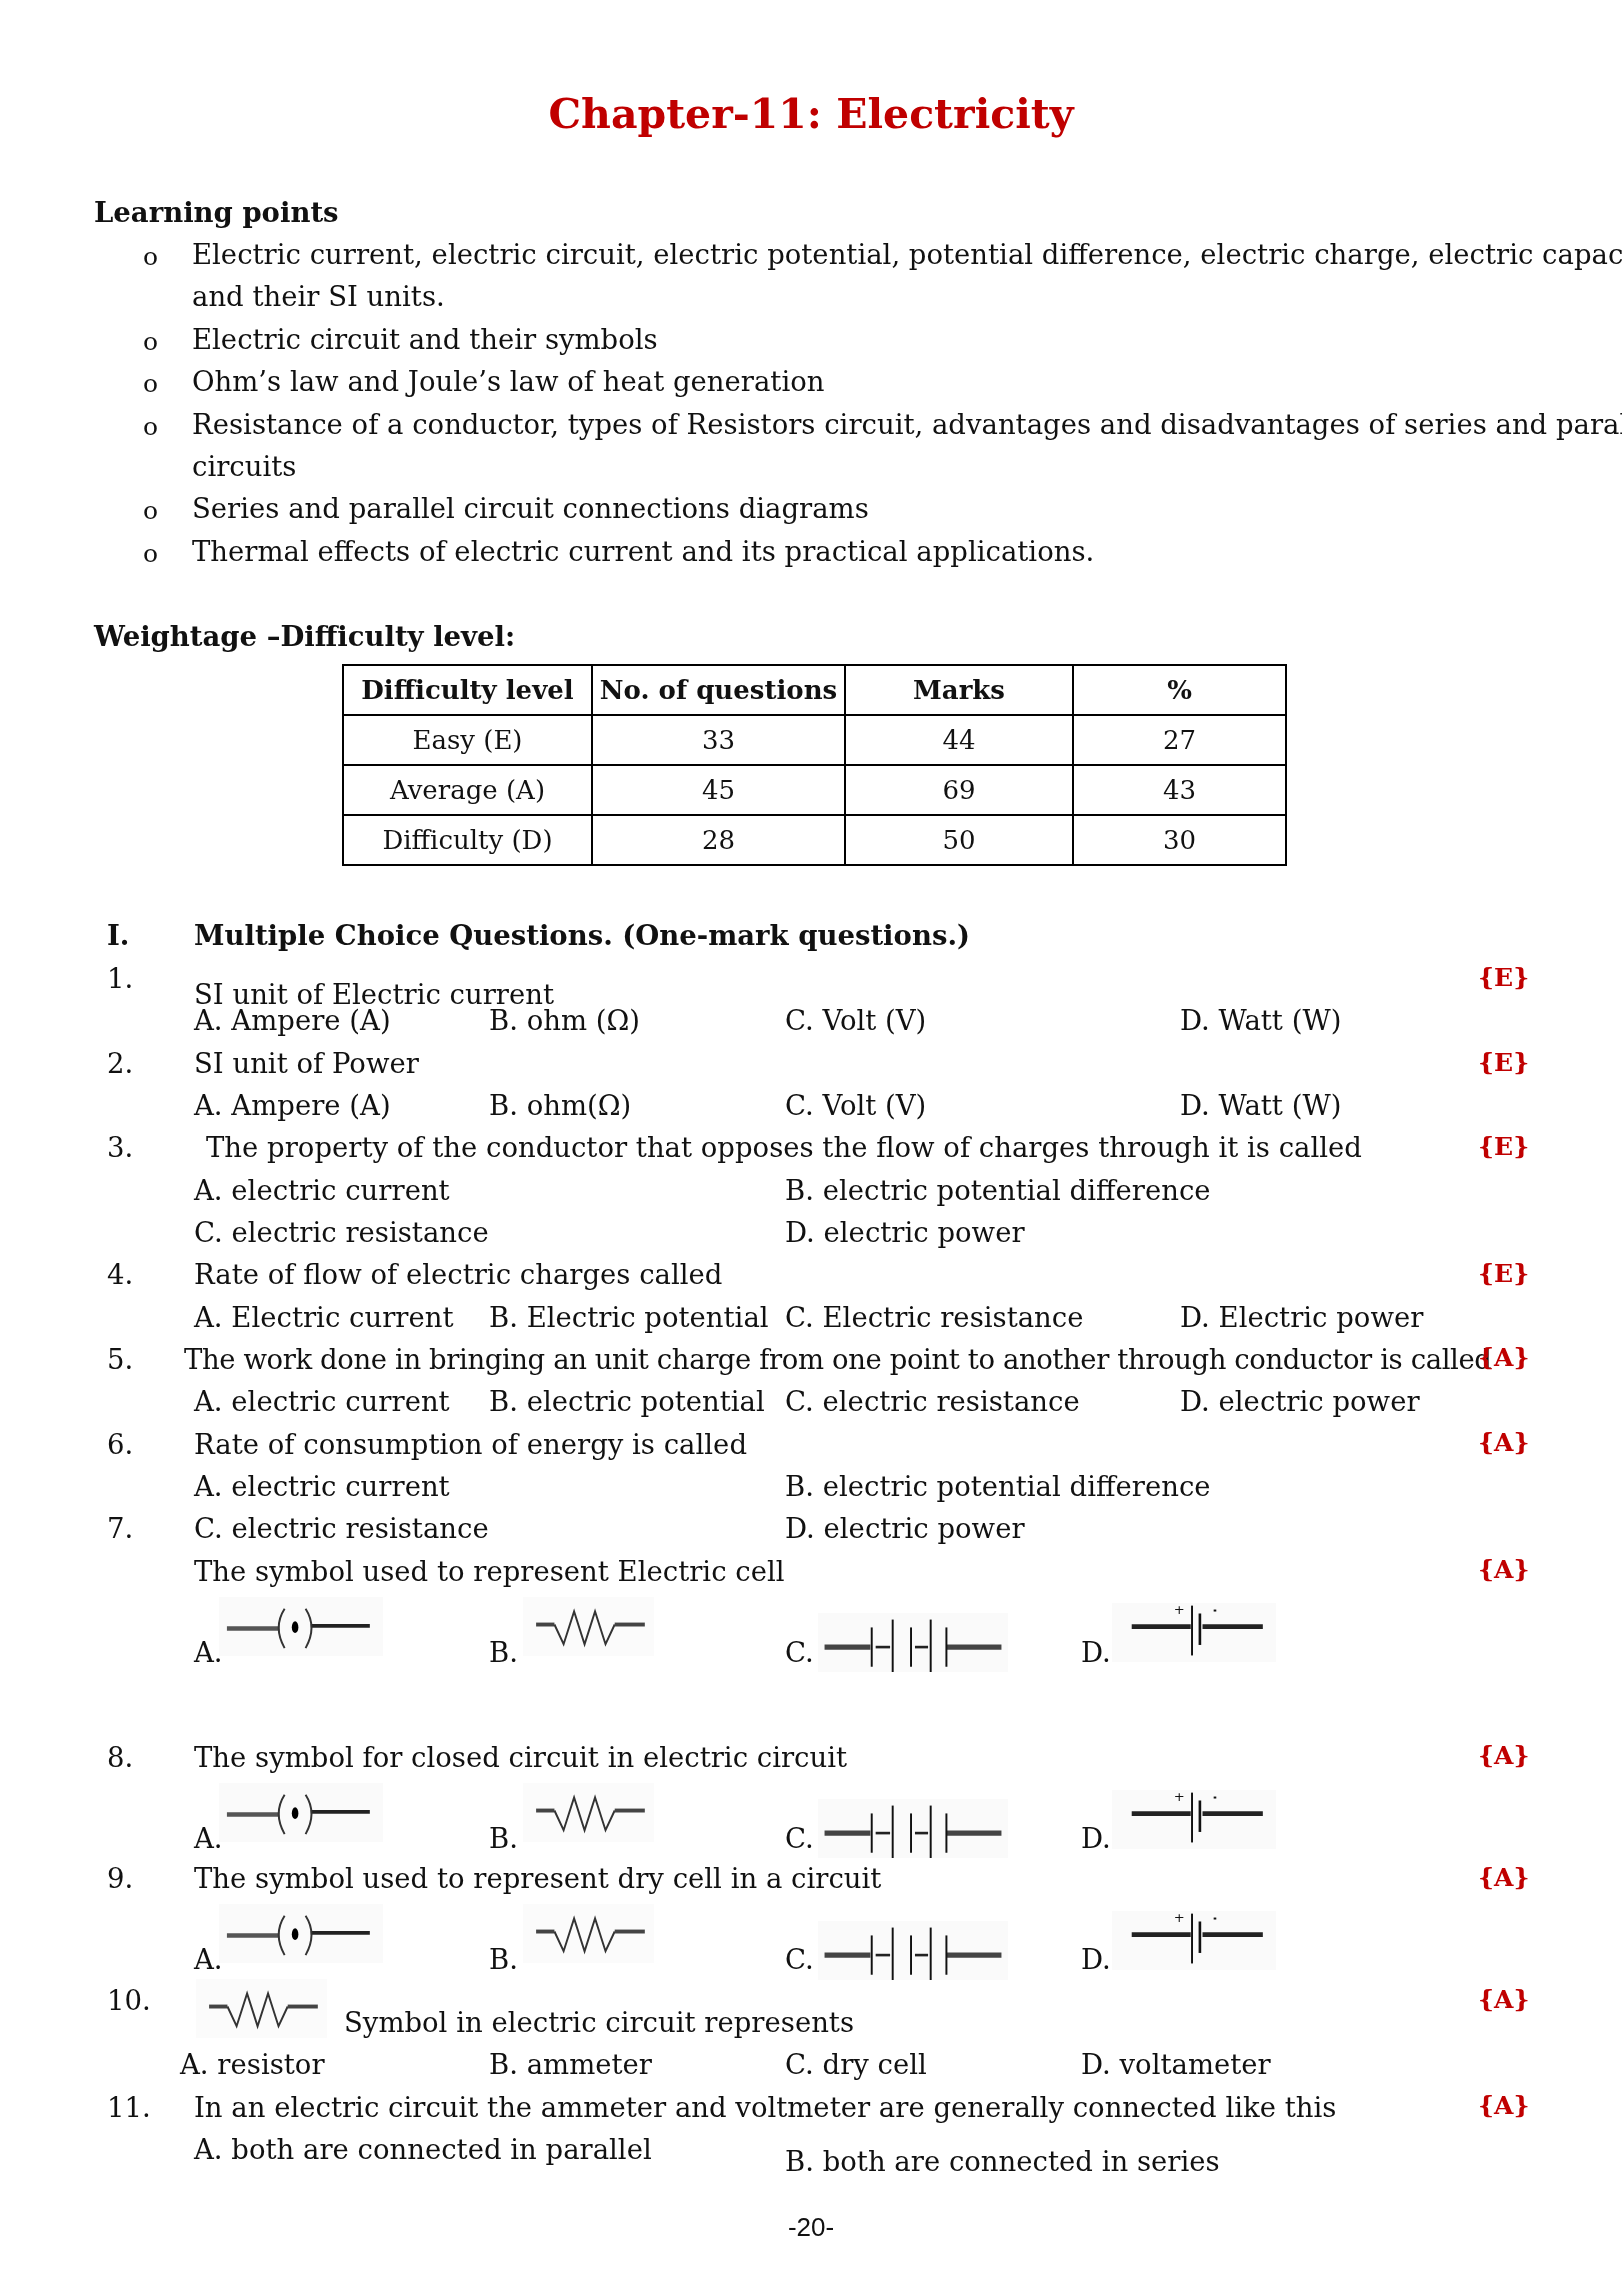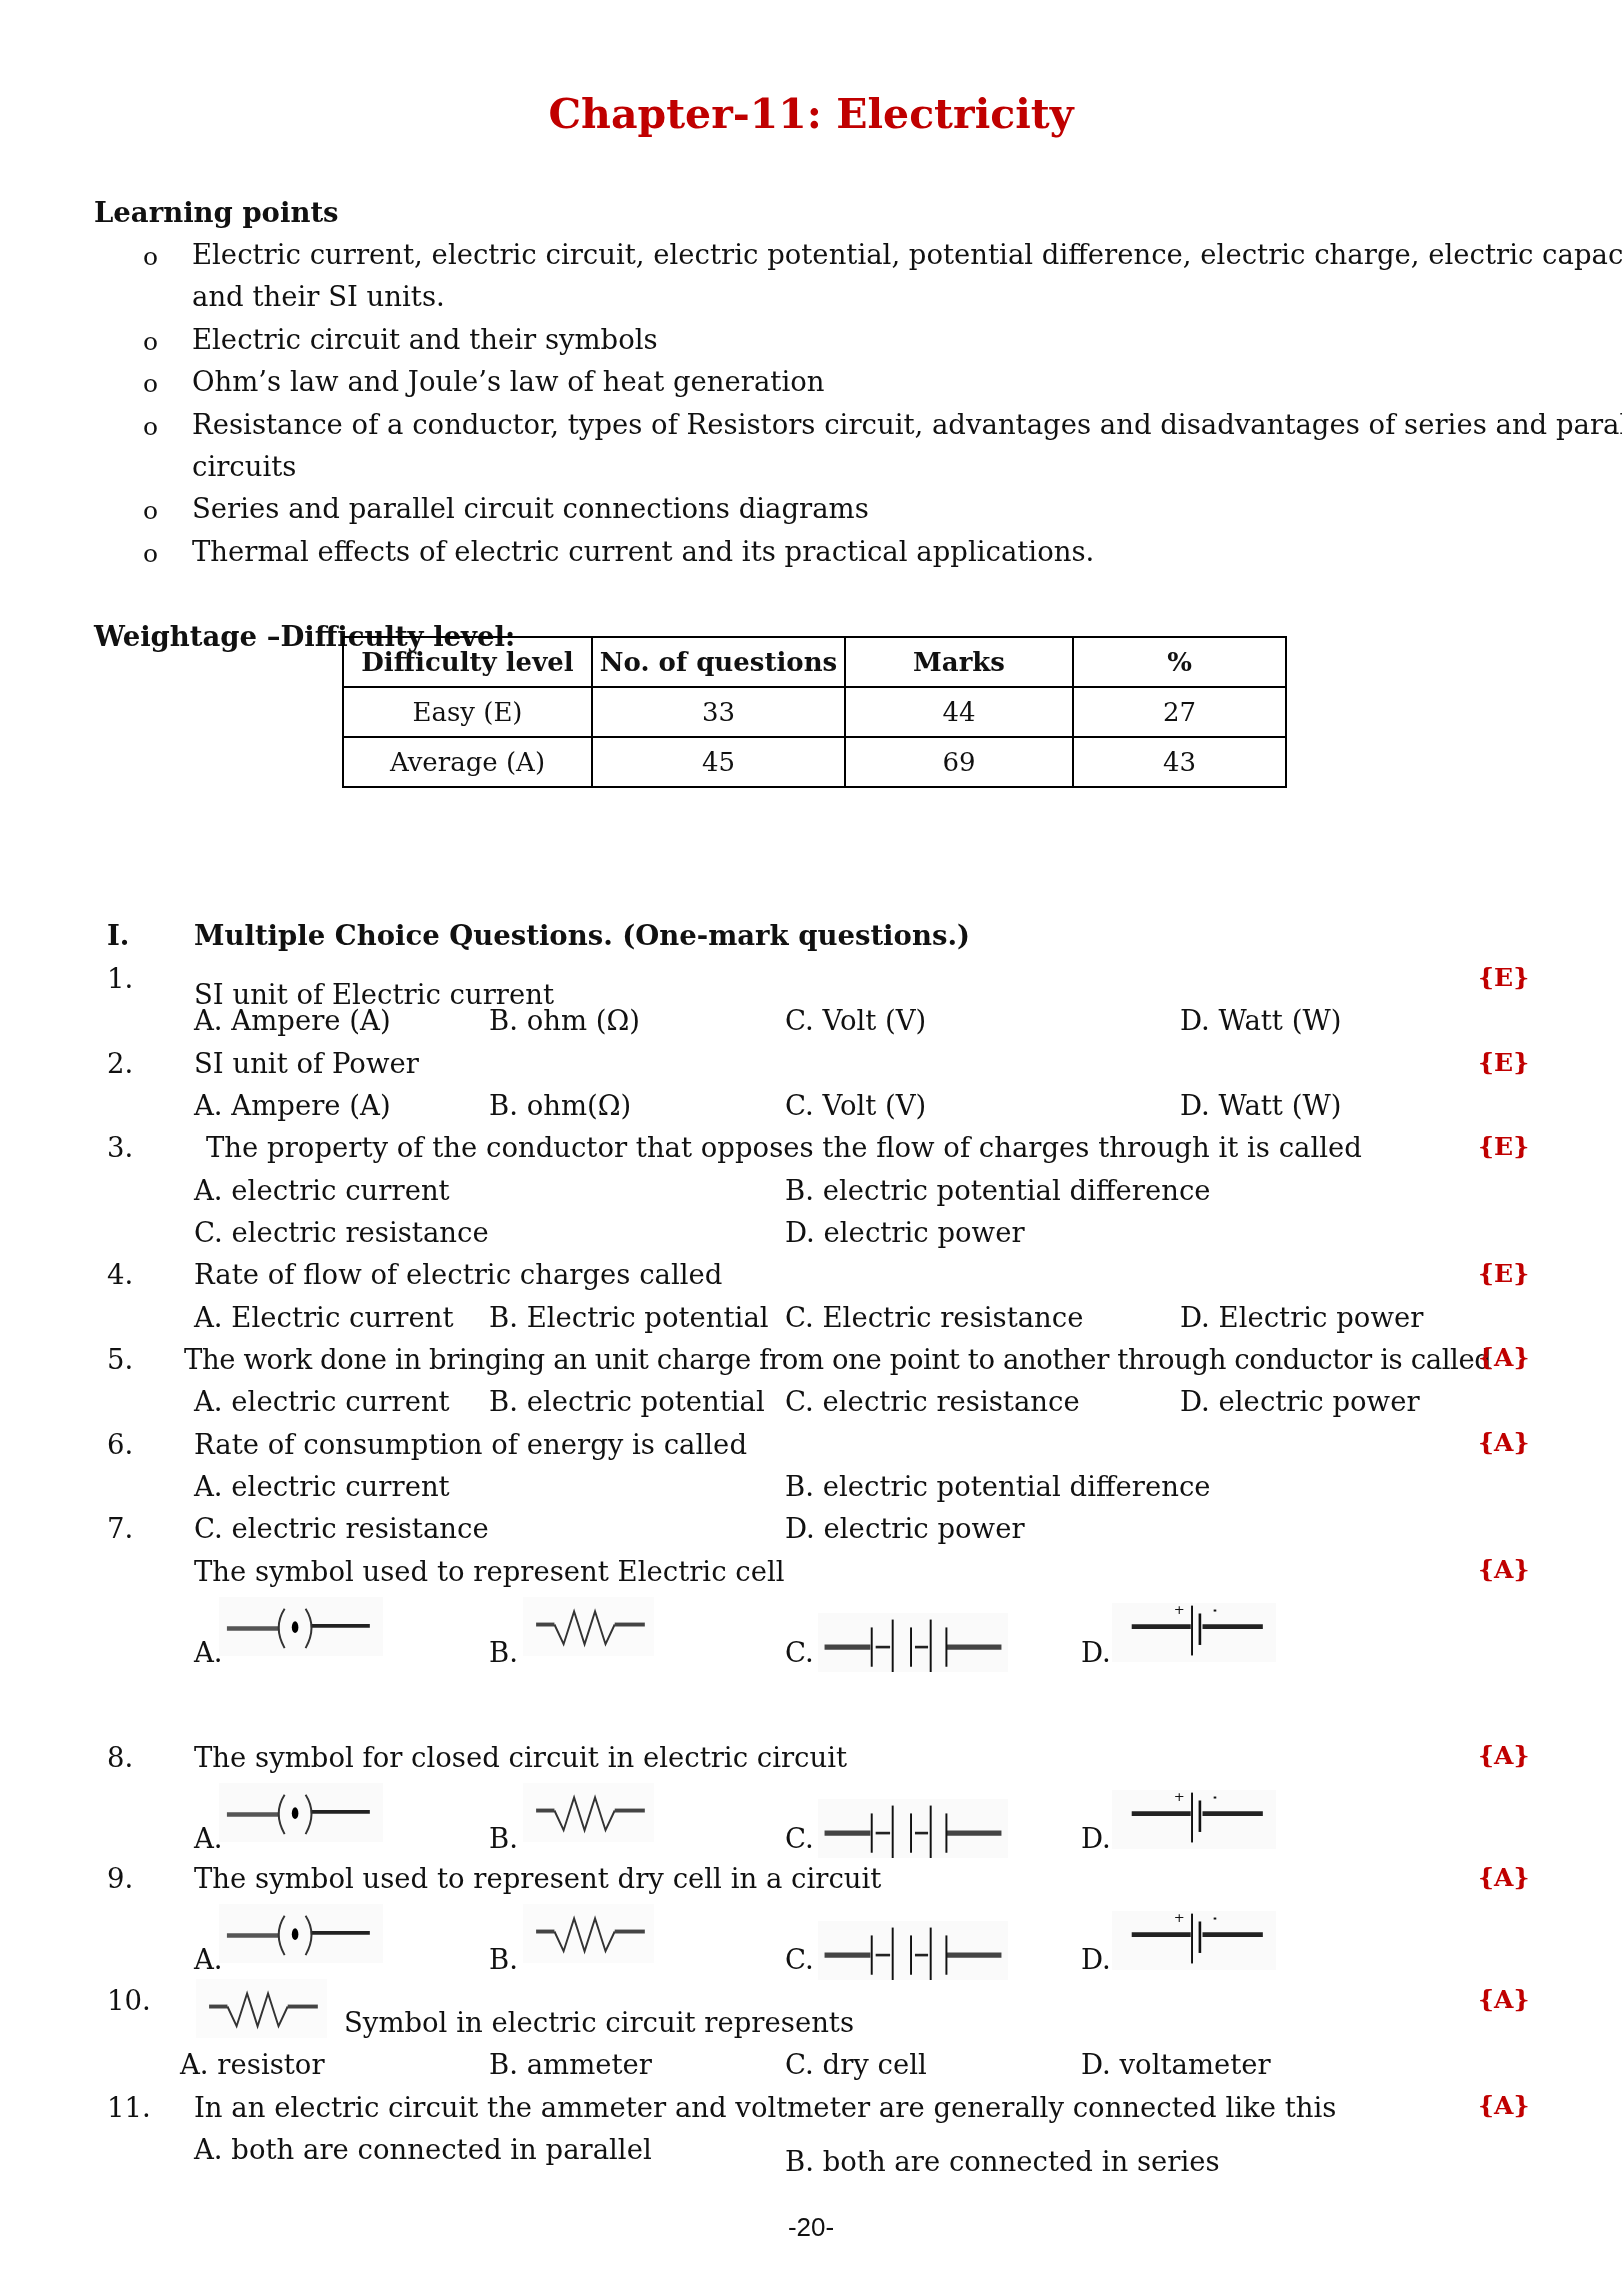--- a/index.html
+++ b/index.html
@@ -6,21 +6,21 @@
   body { width:1622px; height:2295px; position:relative; overflow:hidden;
          font-family:"DejaVu Serif", "Liberation Serif", serif; color:#111; }
   .abs { position:absolute; white-space:nowrap; }
   .title { left:0; width:1622px; top:90px; text-align:center; font-weight:bold;
            font-size:41px; color:#C00000; letter-spacing:0px; }
   .h { font-weight:bold; font-size:27.5px; }
   .t { font-size:27.5px; }
   .bullet { font-size:25px; }
   .tag { font-weight:bold; font-size:25px; color:#C00000; }
   .pageno { font-family:"Liberation Sans", sans-serif; font-size:26px; left:0; width:1622px; text-align:center; top:2212px; }
-  table.wt { position:absolute; left:342px; top:636px; border-collapse:collapse; }
+  table.wt { position:absolute; left:342px; top:664px; border-collapse:collapse; }
   table.wt td, table.wt th { border:2.6px solid #000; height:48px; text-align:center;
        font-size:26px; padding:0; font-weight:normal; }
   table.wt th { font-weight:bold; }
   .sym { position:absolute; }
   .sym svg { display:block; }
 </style>
 </head>
 <body>
 
 <div class="abs title">Chapter-11: Electricity</div>
@@ -63,20 +63,26 @@
     <td>Easy (E)</td>
     <td>33</td>
     <td>44</td>
     <td>27</td>
   </tr>
   <tr>
     <td>Average (A)</td>
     <td>45</td>
     <td>69</td>
     <td>43</td>
+  </tr>
+  <tr>
+    <td>Difficulty (D)</td>
+    <td>28</td>
+    <td>50</td>
+    <td>30</td>
   </tr>
 </tbody>
   </table>
 
 <div class="abs h" style="left:107px; top:919px;">I.</div>
 <div class="abs h" style="left:194px; top:919px;">Multiple Choice Questions. (One-mark questions.)</div>
 
 <div>
   <div class="abs t" style="left:107px; top:962px;">1.</div>
   <div class="abs t" style="left:194px; top:950px;margin-top:28px;">SI unit of Electric current</div>

